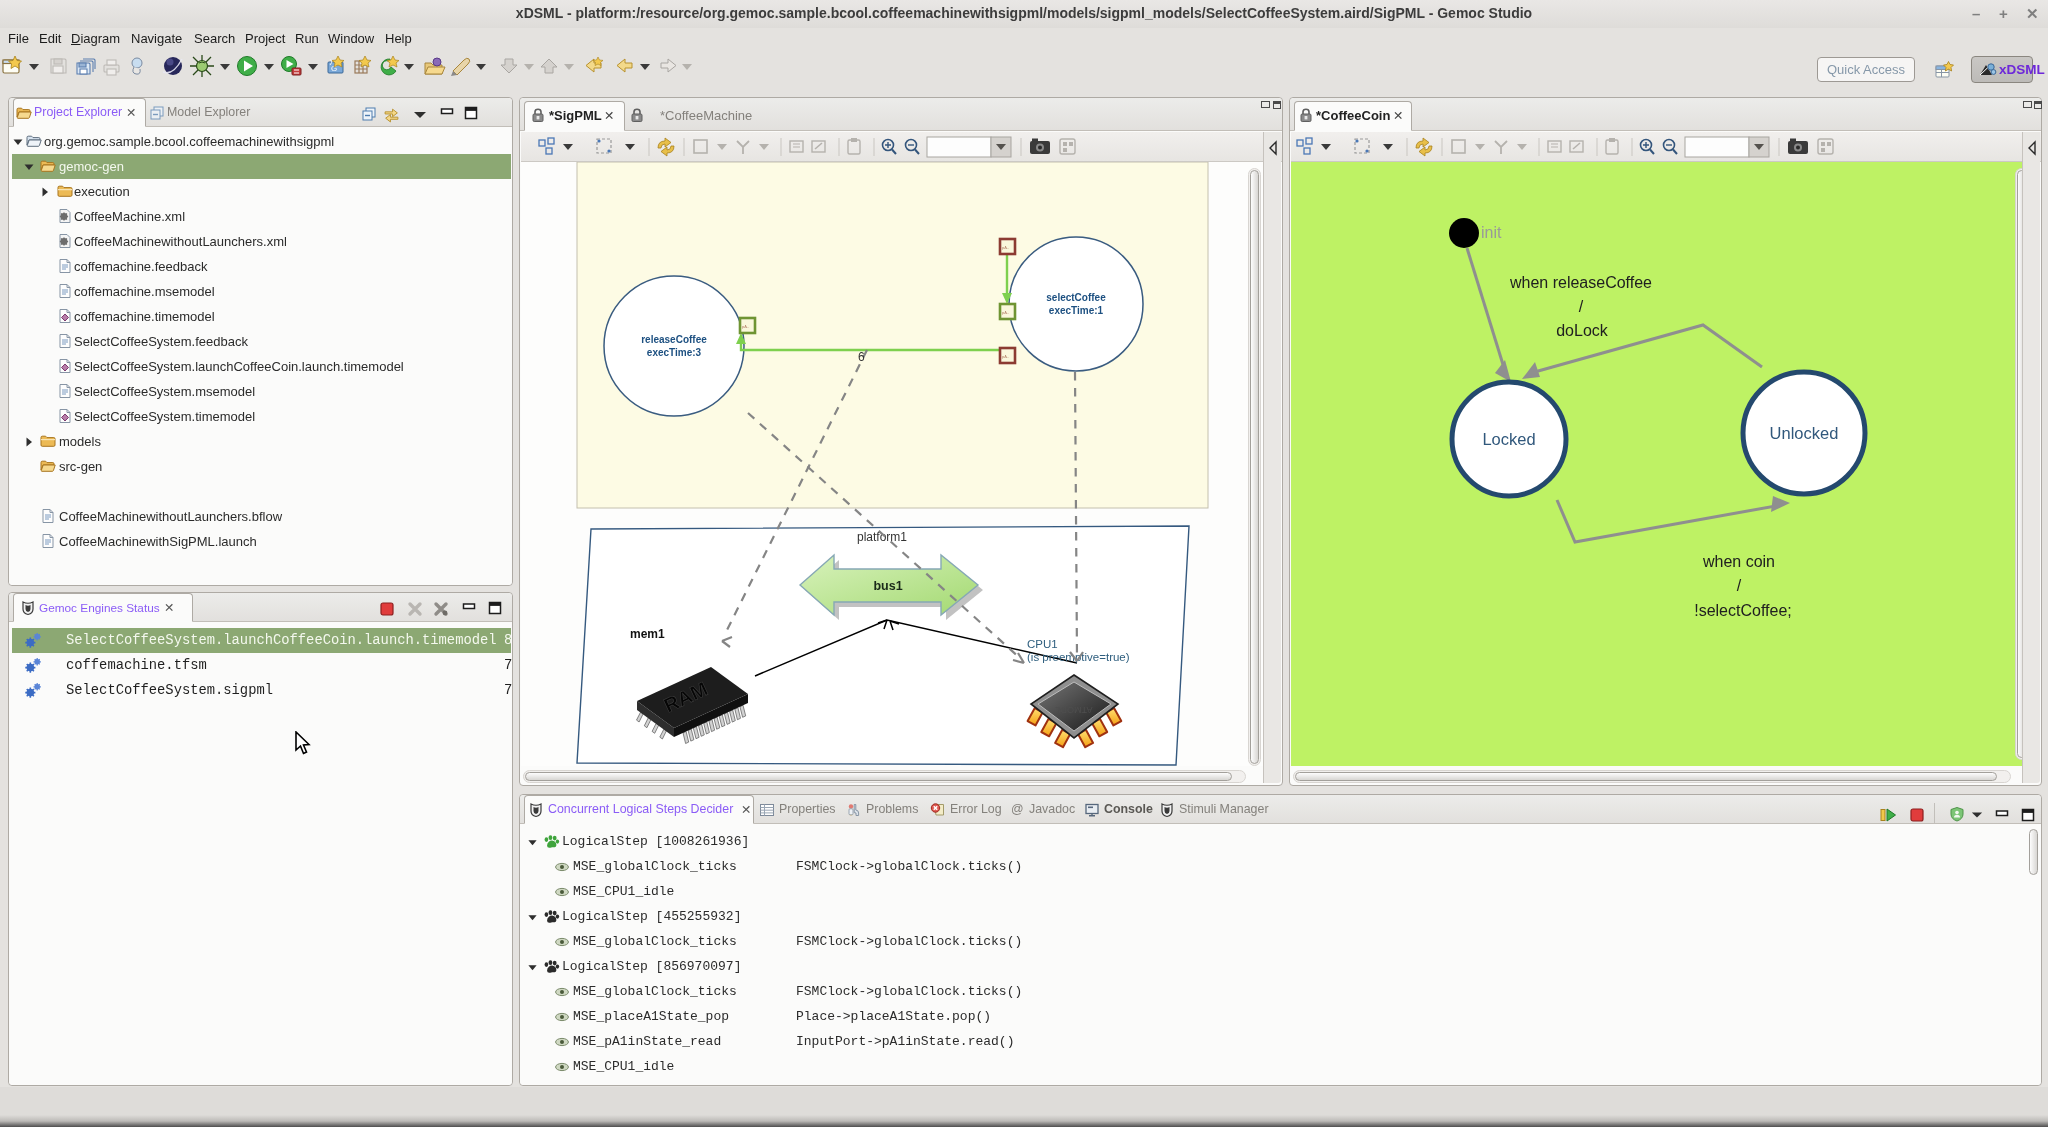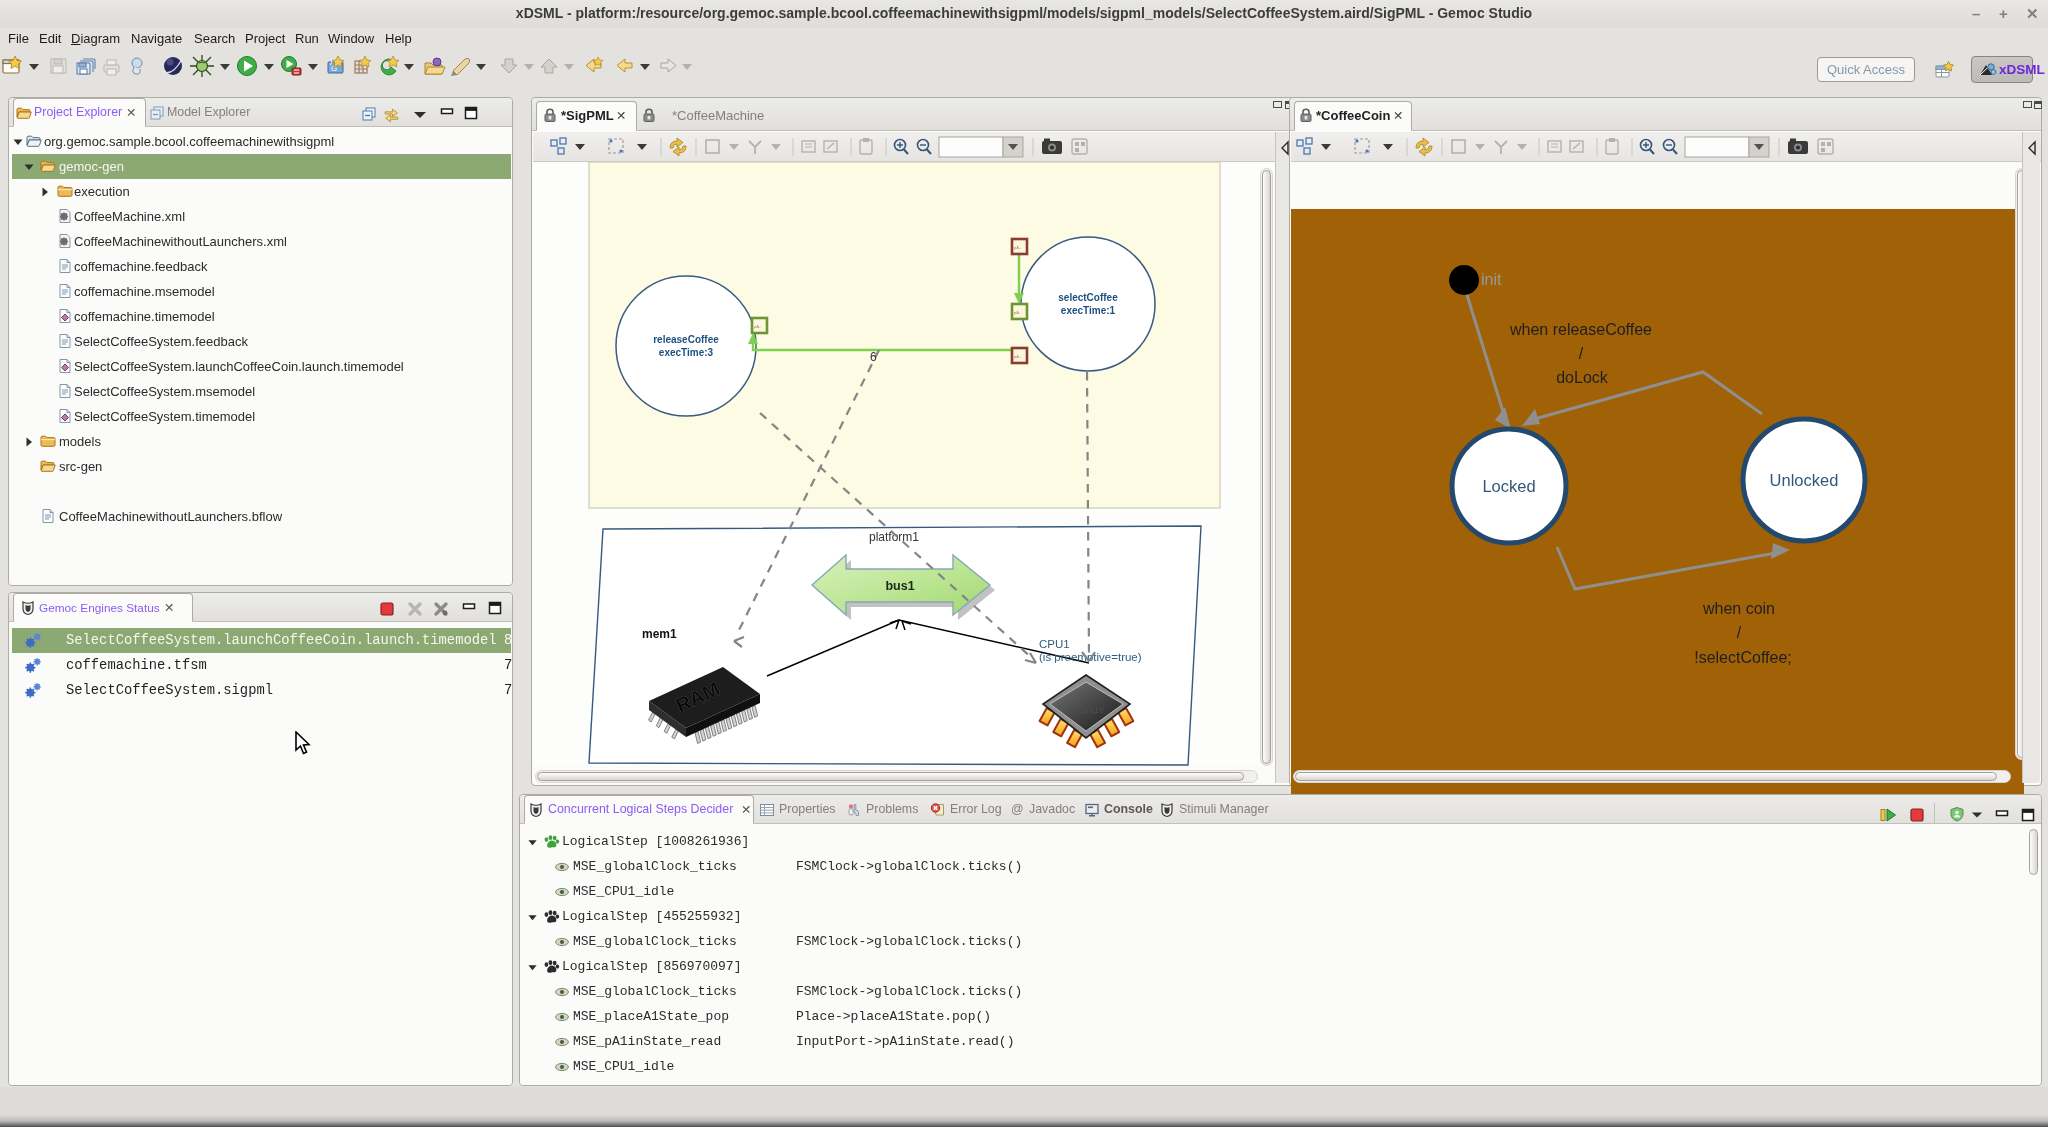--- a/index.html
+++ b/index.html
@@ -451,20 +451,26 @@
           <use href="#i-folder-open"></use>
         </svg>
         <span class="abs" style="left:50px;top:5px">src-gen</span>
       </div>
    <div class="treerow" style="left:0;top:376px;width:100%">
         <svg class="abs" style="left:31px;top:4px" width="16" height="16">
           <use href="#i-file"></use>
         </svg>
         <span class="abs" style="left:50px;top:5px">CoffeeMachinewithoutLaunchers.bflow</span>
       </div>
+   <div class="treerow" style="left:0;top:401px;width:100%">
+        <svg class="abs" style="left:31px;top:4px" width="16" height="16">
+          <use href="#i-file"></use>
+        </svg>
+        <span class="abs" style="left:50px;top:5px">CoffeeMachinewithSigPML.launch</span>
+      </div>
   </div>
 </div>
 
 <div class="panel" style="left:8px;top:592px;width:505px;height:494px;">
   <div class="tabrow"></div>
   <div class="vtab vtab-active" style="left:4px;width:180px;"></div>
   <svg class="abs" style="left:11px;top:7px" width="16" height="16" id="gemicon">
       <use href="#i-gemoc"></use>
     </svg>
   <div class="tab-label" style="left:30px;font-size:11.8px;top:8px;">Gemoc Engines Status</div>
@@ -504,21 +510,21 @@
    <div class="treerow mono" style="left:3px;top:55px;width:499px;font-size:13.8px;color:#1f1f1f;">
         <svg class="abs" style="left:12px;top:3px" width="19" height="19">
           <use href="#i-gears"></use>
         </svg>
         <span class="abs" style="left:54px;top:5px">SelectCoffeeSystem.sigpml</span>
         <span class="abs" style="left:492px;top:5px">7</span>
       </div>
   </div>
 </div>
 
-<div class="panel" style="left:531px;top:97px;width:764px;height:689px;text-align:right;">
+<div class="panel" style="left:519px;top:97px;width:764px;height:689px;text-align:right;">
   <div class="tabrow" style="height:33px;"></div>
   <div class="vtab vtab-active" style="left:4px;top:3px;height:30px;width:101px;"></div>
   <div id="ed1-tabs">
    <svg class="abs" style="left:11px;top:9px" width="14" height="16">
         <use href="#i-lock"></use>
       </svg>
    <div class="tab-label" style="left:29px;top:10px;font-size:13px;font-weight:bold;color:#222;">*SigPML</div>
    <div class="tab-label" style="left:84px;top:10px;color:#444;">✕</div>
    <svg class="abs" style="left:110px;top:9px" width="14" height="16">
         <use href="#i-lock"></use>
@@ -670,21 +676,21 @@
    <div class="tab-label" style="left:26px;top:10px;font-size:13px;font-weight:bold;color:#222;">*CoffeeCoin</div>
    <div class="tab-label" style="left:103px;top:10px;color:#444;">✕</div>
    <rect class="abs" style="left:733px;top:3px;width:9px;height:7px;border:1.5px solid #4a4a4a;"></rect>
    <rect class="abs" style="left:744px;top:3px;width:8px;height:8px;border:1.5px solid #4a4a4a;border-top-width:3px;"></rect>
   </div>
   <div id="ed2-toolbar" style="position:absolute;left:1px;top:34px;width:750px;height:30px;background:linear-gradient(#f1efed,#e7e5e2);border-bottom:1px solid #ccc9c4;">
    <svg class="abs" style="left:-12px;top:0" width="600" height="30">
         <use href="#dtb"></use>
       </svg>
   </div>
-  <div id="ed2-canvas" style="position:absolute;left:1px;top:64px;width:733px;height:604px;background:#a16207;overflow:hidden;margin-top:47px;">
+  <div id="ed2-canvas" style="position:absolute;left:1px;top:64px;width:733px;height:604px;background:#bef264;overflow:hidden;">
   <svg width="733" height="604" viewBox="1290 161 733 604">
 
     <g stroke="#8f8f8f" stroke-width="3" fill="none">
       <path d="M1466,247 L1504,370"></path>
       <path d="M1761,366 L1702,324 L1530,372"></path>
       <path d="M1556,499 L1574,541 L1780,504"></path>
     </g>
     <g fill="#8f8f8f">
       <path d="M1510,381 L1494,372 L1504,359 Z"></path>
       <path d="M1521,378 L1539,376 L1534,361 Z"></path>

